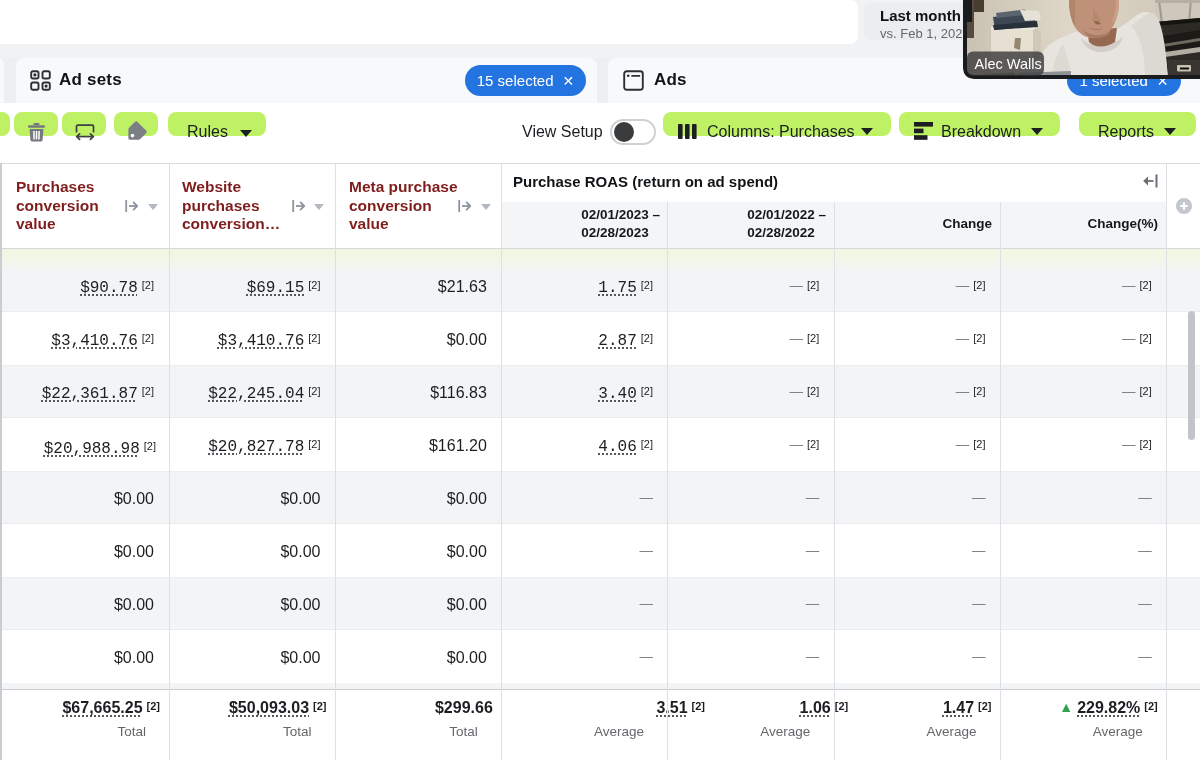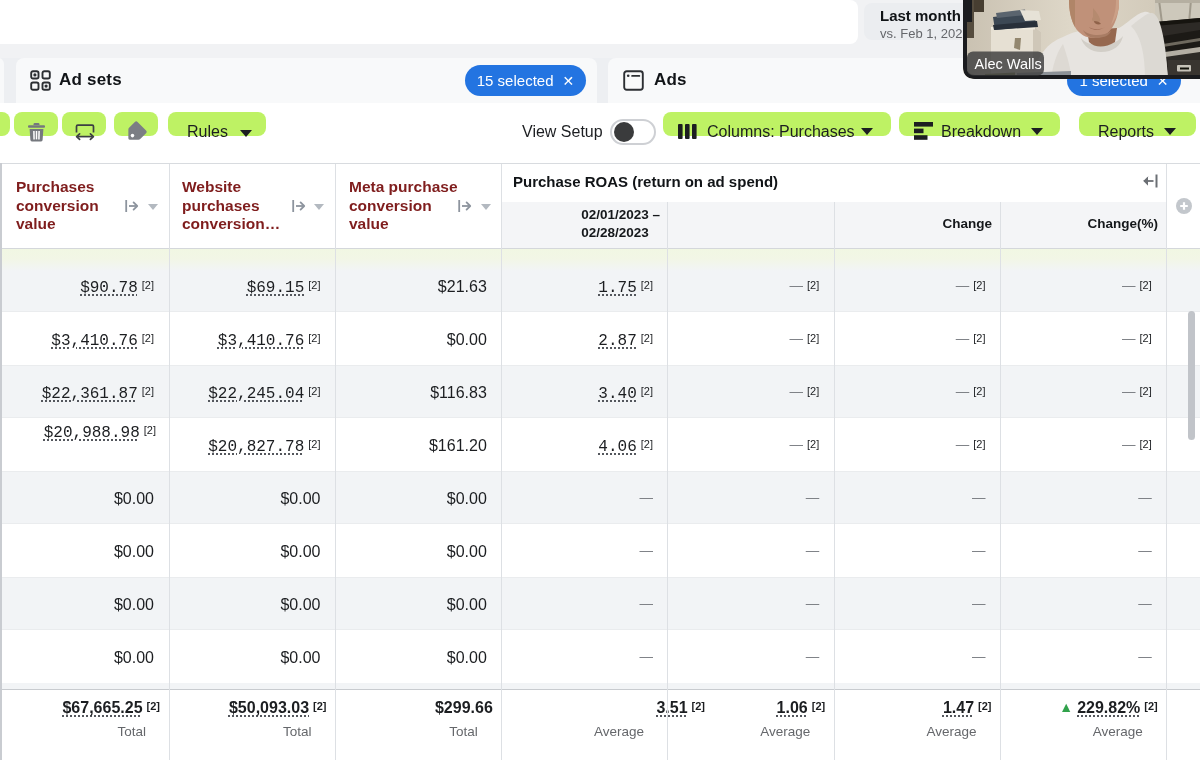--- a/index.html
+++ b/index.html
@@ -183,20 +183,21 @@
 <path d="M8.6 3.4 L12.2 7 L8.6 10.6" stroke="#8d949e" stroke-width="1.8" fill="none" stroke-linejoin="round" stroke-linecap="round"></path>
 </svg>
 <div class="hcar" style="left:481px"></div>
 <div id="roastitle">Purchase ROAS (return on ad spend)</div>
 <svg class="abs" style="left:1143px;top:174px" width="15" height="14" viewBox="0 0 15 14">
 <path d="M13.5 0.5 L13.5 13.5" stroke="#6b6f74" stroke-width="2" fill="none"></path>
 <path d="M0.8 7 L10.5 7" stroke="#6b6f74" stroke-width="1.8" fill="none"></path>
 <path d="M5 2.8 L0.8 7 L5 11.2" fill="#6b6f74" stroke="#6b6f74" stroke-width="1" stroke-linejoin="round"></path>
 </svg>
 <div class="dhdr" style="left:510px;width:150px"><span>02/01/2023 –<br>02/28/2023</span></div>
+<div class="dhdr" style="left:676px;width:150px"><span>02/01/2022 –<br>02/28/2022</span></div>
 <div class="chdr" style="left:850px;width:142px">Change</div>
 <div class="chdr" style="left:1016px;width:142px">Change(%)</div>
 <svg id="plusc" width="16" height="16" viewBox="0 0 16 16">
 <circle cx="8" cy="8" r="8" fill="#c3c7cc"></circle>
 <path d="M8 4.2 L8 11.8 M4.2 8 L11.8 8" stroke="#fff" stroke-width="2.2"></path>
 </svg>
 
 <div id="hdrline"></div>
 <div id="greenrow"></div>
 <div class="grow" style="top:259px"></div>
@@ -225,21 +226,21 @@
 <div class="cv" style="left:667.2px;top:312px;width:166px"><span class="dash">—</span><sup>[2]</sup></div>
 <div class="cv" style="left:833.5px;top:312px;width:166px"><span class="dash">—</span><sup>[2]</sup></div>
 <div class="cv" style="left:999.8px;top:312px;width:166px"><span class="dash">—</span><sup>[2]</sup></div>
 <div class="cv" style="left:2px;top:365px;width:166px"><span class="u">$22,361.87</span><sup>[2]</sup></div>
 <div class="cv" style="left:168.5px;top:365px;width:166px"><span class="u">$22,245.04</span><sup>[2]</sup></div>
 <div class="cv" style="left:334.8px;top:365px;width:166px"><span>$116.83</span></div>
 <div class="cv" style="left:501px;top:365px;width:166px"><span class="u">3.40</span><sup>[2]</sup></div>
 <div class="cv" style="left:667.2px;top:365px;width:166px"><span class="dash">—</span><sup>[2]</sup></div>
 <div class="cv" style="left:833.5px;top:365px;width:166px"><span class="dash">—</span><sup>[2]</sup></div>
 <div class="cv" style="left:999.8px;top:365px;width:166px"><span class="dash">—</span><sup>[2]</sup></div>
-<div class="cv" style="left:2px;top:404px;width:168px"><span class="u">$20,988.98</span><sup>[2]</sup></div>
+<div class="cv" style="left:2px;top:420px;width:168px"><span class="u">$20,988.98</span><sup>[2]</sup></div>
 <div class="cv" style="left:168.5px;top:418px;width:166px"><span class="u">$20,827.78</span><sup>[2]</sup></div>
 <div class="cv" style="left:334.8px;top:418px;width:166px"><span>$161.20</span></div>
 <div class="cv" style="left:501px;top:418px;width:166px"><span class="u">4.06</span><sup>[2]</sup></div>
 <div class="cv" style="left:667.2px;top:418px;width:166px"><span class="dash">—</span><sup>[2]</sup></div>
 <div class="cv" style="left:833.5px;top:418px;width:166px"><span class="dash">—</span><sup>[2]</sup></div>
 <div class="cv" style="left:999.8px;top:418px;width:166px"><span class="dash">—</span><sup>[2]</sup></div>
 <div class="cv" style="left:2px;top:471px;width:166px"><span>$0.00</span></div>
 <div class="cv" style="left:168.5px;top:471px;width:166px"><span>$0.00</span></div>
 <div class="cv" style="left:334.8px;top:471px;width:166px"><span>$0.00</span></div>
 <div class="cv" style="left:501px;top:471px;width:166px"><span class="dash">—</span></div>
@@ -270,21 +271,21 @@
 <div id="totline"></div>
 <div id="totrow"></div>
 <div class="tv" style="left:2px;top:696px;width:158px"><span class="u">$67,665.25</span><sup>[2]</sup></div>
     <div class="tl" style="left:2px;top:724px;width:144px">Total</div>
 <div class="tv" style="left:168.5px;top:696px;width:158px"><span class="u">$50,093.03</span><sup>[2]</sup></div>
     <div class="tl" style="left:168.5px;top:724px;width:143px">Total</div>
 <div class="tv" style="left:334.8px;top:696px;width:158px"><span>$299.66</span></div>
     <div class="tl" style="left:334.8px;top:724px;width:143px">Total</div>
 <div class="tv" style="left:529px;top:696px;width:176px"><span class="u">3.51</span><sup>[2]</sup></div>
     <div class="tl" style="left:501px;top:724px;width:143px">Average</div>
-<div class="tv" style="left:667.2px;top:696px;width:158px"><span class="u">1.06</span><sup>[2]</sup></div>
+<div class="tv" style="left:667.2px;top:696px;width:181px"><span class="u">1.06</span><sup>[2]</sup></div>
     <div class="tl" style="left:667.2px;top:724px;width:143px">Average</div>
 <div class="tv" style="left:833.5px;top:696px;width:158px"><span class="u">1.47</span><sup>[2]</sup></div>
     <div class="tl" style="left:833.5px;top:724px;width:143px">Average</div>
 <div class="tv" style="left:999.8px;top:696px;width:158px"><span class="tri">▲</span><span class="u">229.82%</span><sup>[2]</sup></div>
     <div class="tl" style="left:999.8px;top:724px;width:143px">Average</div>
 <div id="scrollbar"></div>
 <div id="lborder"></div>
 
 <div id="cam">
 <svg width="237" height="79" viewBox="0 0 237 79">

